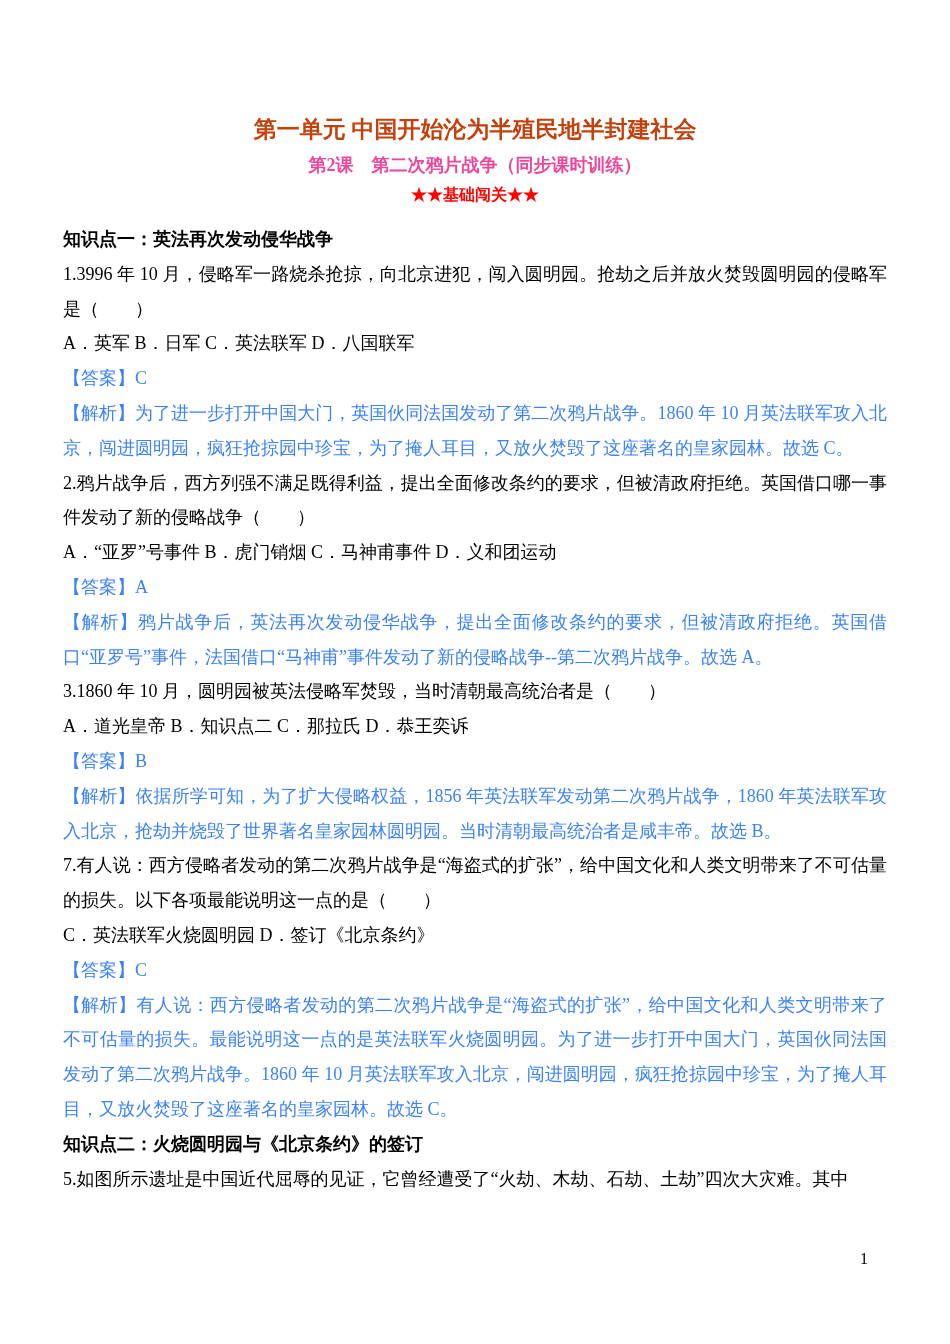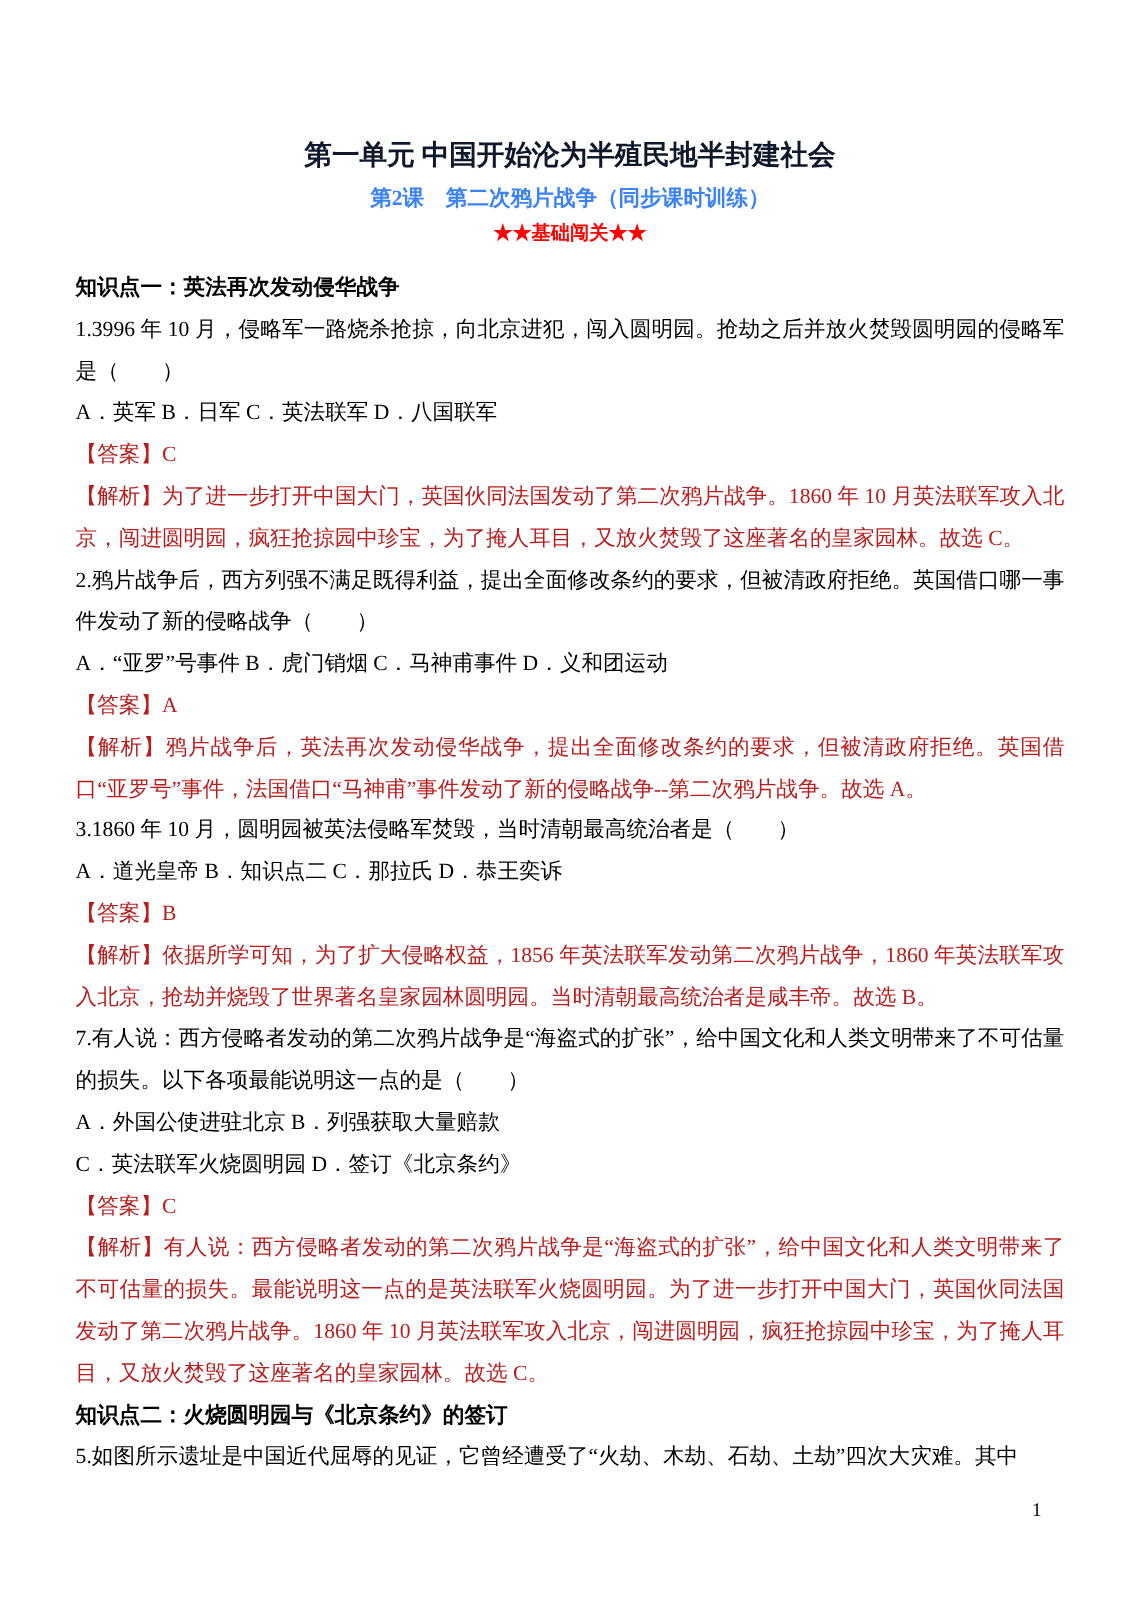--- a/index.html
+++ b/index.html
@@ -19,29 +19,29 @@
     position: absolute;
     top: 0; left: 0;
     width: 950px;
     height: 1344px;
     box-sizing: border-box;
     padding: 116px 63px 0 63px;
     background: #ffffff;
   }
   .unit-title {
     margin: 0;
-    color: #0f172a;
+    color: #c2410c;
     font-size: 23px;
     font-weight: bold;
     text-align: center;
     line-height: 28px;
   }
   .lesson-title {
     margin: 8px 0 0 0;
-    color: #3b82f6;
+    color: #ec4899;
     font-size: 18px;
     font-weight: bold;
     text-align: center;
     line-height: 26px;
   }
   .section-banner {
     margin: 4px 0 0 0;
     color: #ff0000;
     font-size: 16px;
     font-weight: bold;
@@ -54,21 +54,21 @@
     line-height: 34.8px;
   }
   .flow p {
     margin: 0;
     text-align: justify;
   }
   .kp-heading {
     font-weight: bold;
     text-align: left !important;
   }
-  .red { color: #b91c1c; }
+  .red { color: #3b82f6; }
   .options-line { text-align: left; }
   .answer-line { text-align: left !important; }
   .page-number {
     position: absolute;
     right: 82px;
     bottom: 76px;
     font-size: 16px;
     color: #000000;
     font-family: "Liberation Serif", "DejaVu Serif", serif;
   }
@@ -95,21 +95,20 @@
     <p class="options-line">A．“亚罗”号事件 B．虎门销烟 C．马神甫事件 D．义和团运动</p>
     <p class="answer-line red"><span>【答案】</span><span>A</span></p>
     <p class="red"><span>【解析】</span><span>鸦片战争后，英法再次发动侵华战争，提出全面修改条约的要求，但被清政府拒绝。英国借口“亚罗号”事件，法国借口“马神甫”事件发动了新的侵略战争--第二次鸦片战争。故选 A。</span></p>
 
     <p>3.1860 年 10 月，圆明园被英法侵略军焚毁，当时清朝最高统治者是（　　）</p>
     <p class="options-line">A．道光皇帝 B．知识点二 C．那拉氏 D．恭王奕诉</p>
     <p class="answer-line red"><span>【答案】</span><span>B</span></p>
     <p class="red"><span>【解析】</span><span>依据所学可知，为了扩大侵略权益，1856 年英法联军发动第二次鸦片战争，1860 年英法联军攻入北京，抢劫并烧毁了世界著名皇家园林圆明园。当时清朝最高统治者是咸丰帝。故选 B。</span></p>
 
     <p>7.有人说：西方侵略者发动的第二次鸦片战争是“海盗式的扩张”，给中国文化和人类文明带来了不可估量的损失。以下各项最能说明这一点的是（　　）</p>
-    <p class="options-line">A．外国公使进驻北京 B．列强获取大量赔款</p>
     <p class="options-line">C．英法联军火烧圆明园 D．签订《北京条约》</p>
     <p class="answer-line red"><span>【答案】</span><span>C</span></p>
     <p class="red"><span>【解析】</span><span>有人说：西方侵略者发动的第二次鸦片战争是“海盗式的扩张”，给中国文化和人类文明带来了不可估量的损失。最能说明这一点的是英法联军火烧圆明园。为了进一步打开中国大门，英国伙同法国发动了第二次鸦片战争。1860 年 10 月英法联军攻入北京，闯进圆明园，疯狂抢掠园中珍宝，为了掩人耳目，又放火焚毁了这座著名的皇家园林。故选 C。</span></p>
 
     <p class="kp-heading">知识点二：火烧圆明园与《北京条约》的签订</p>
 
     <p>5.如图所示遗址是中国近代屈辱的见证，它曾经遭受了“火劫、木劫、石劫、土劫”四次大灾难。其中</p>
 
   </div>
 

